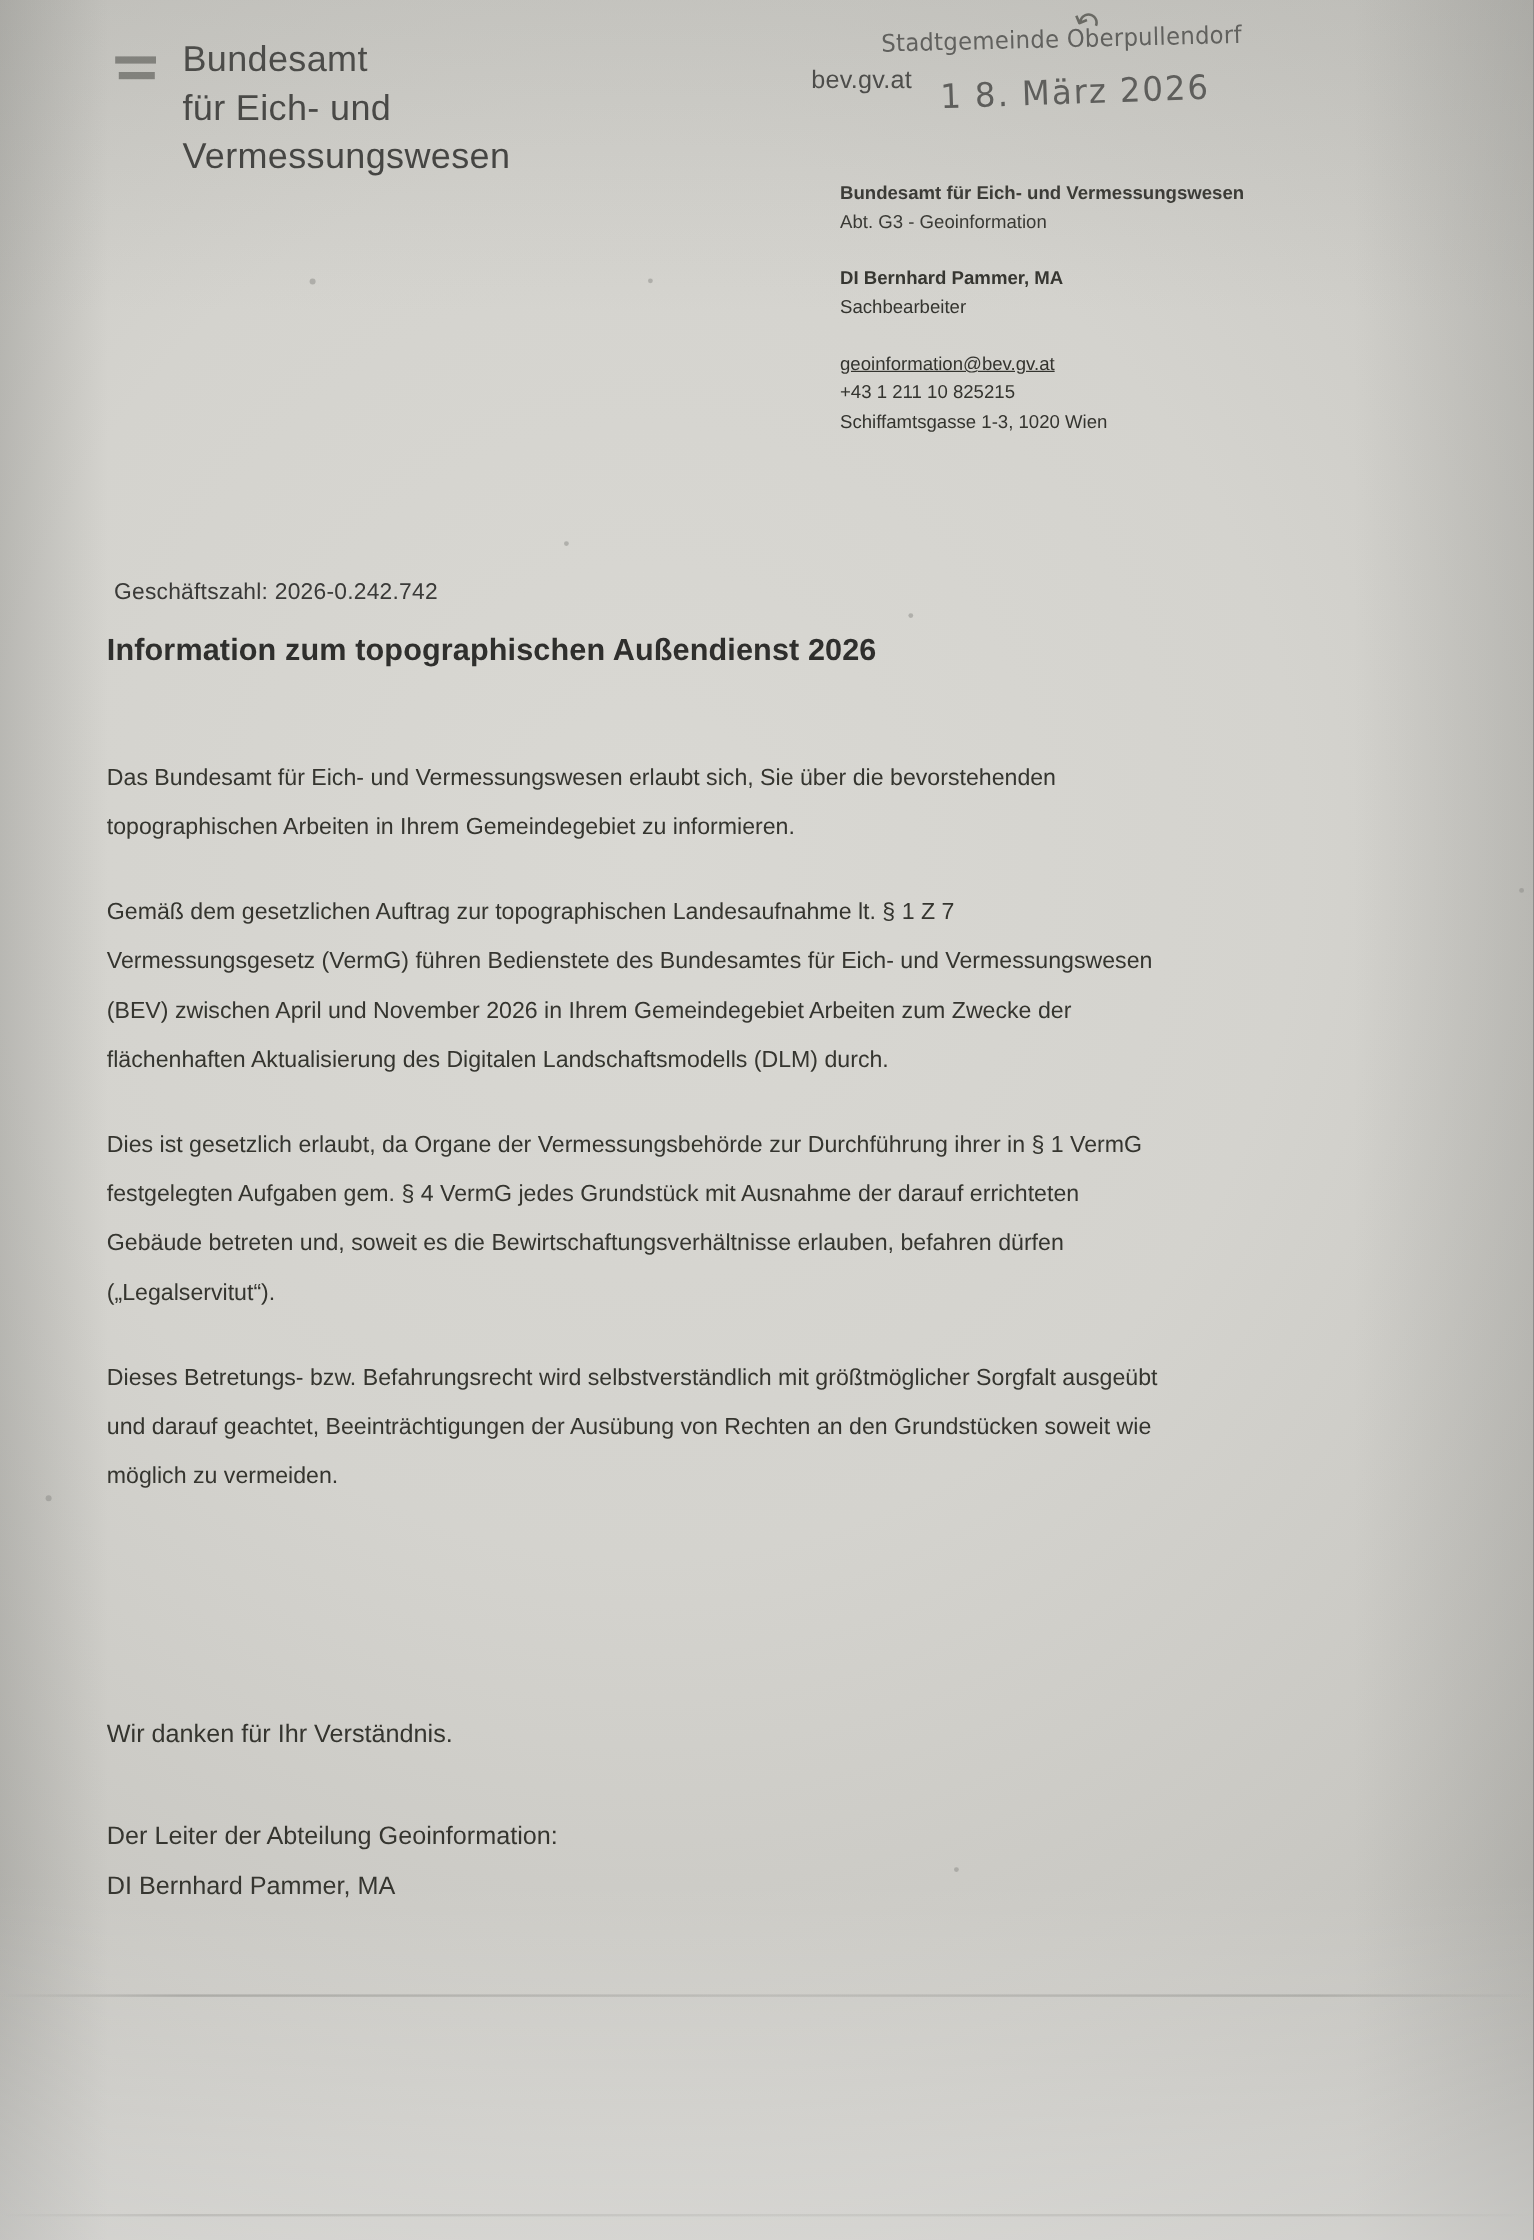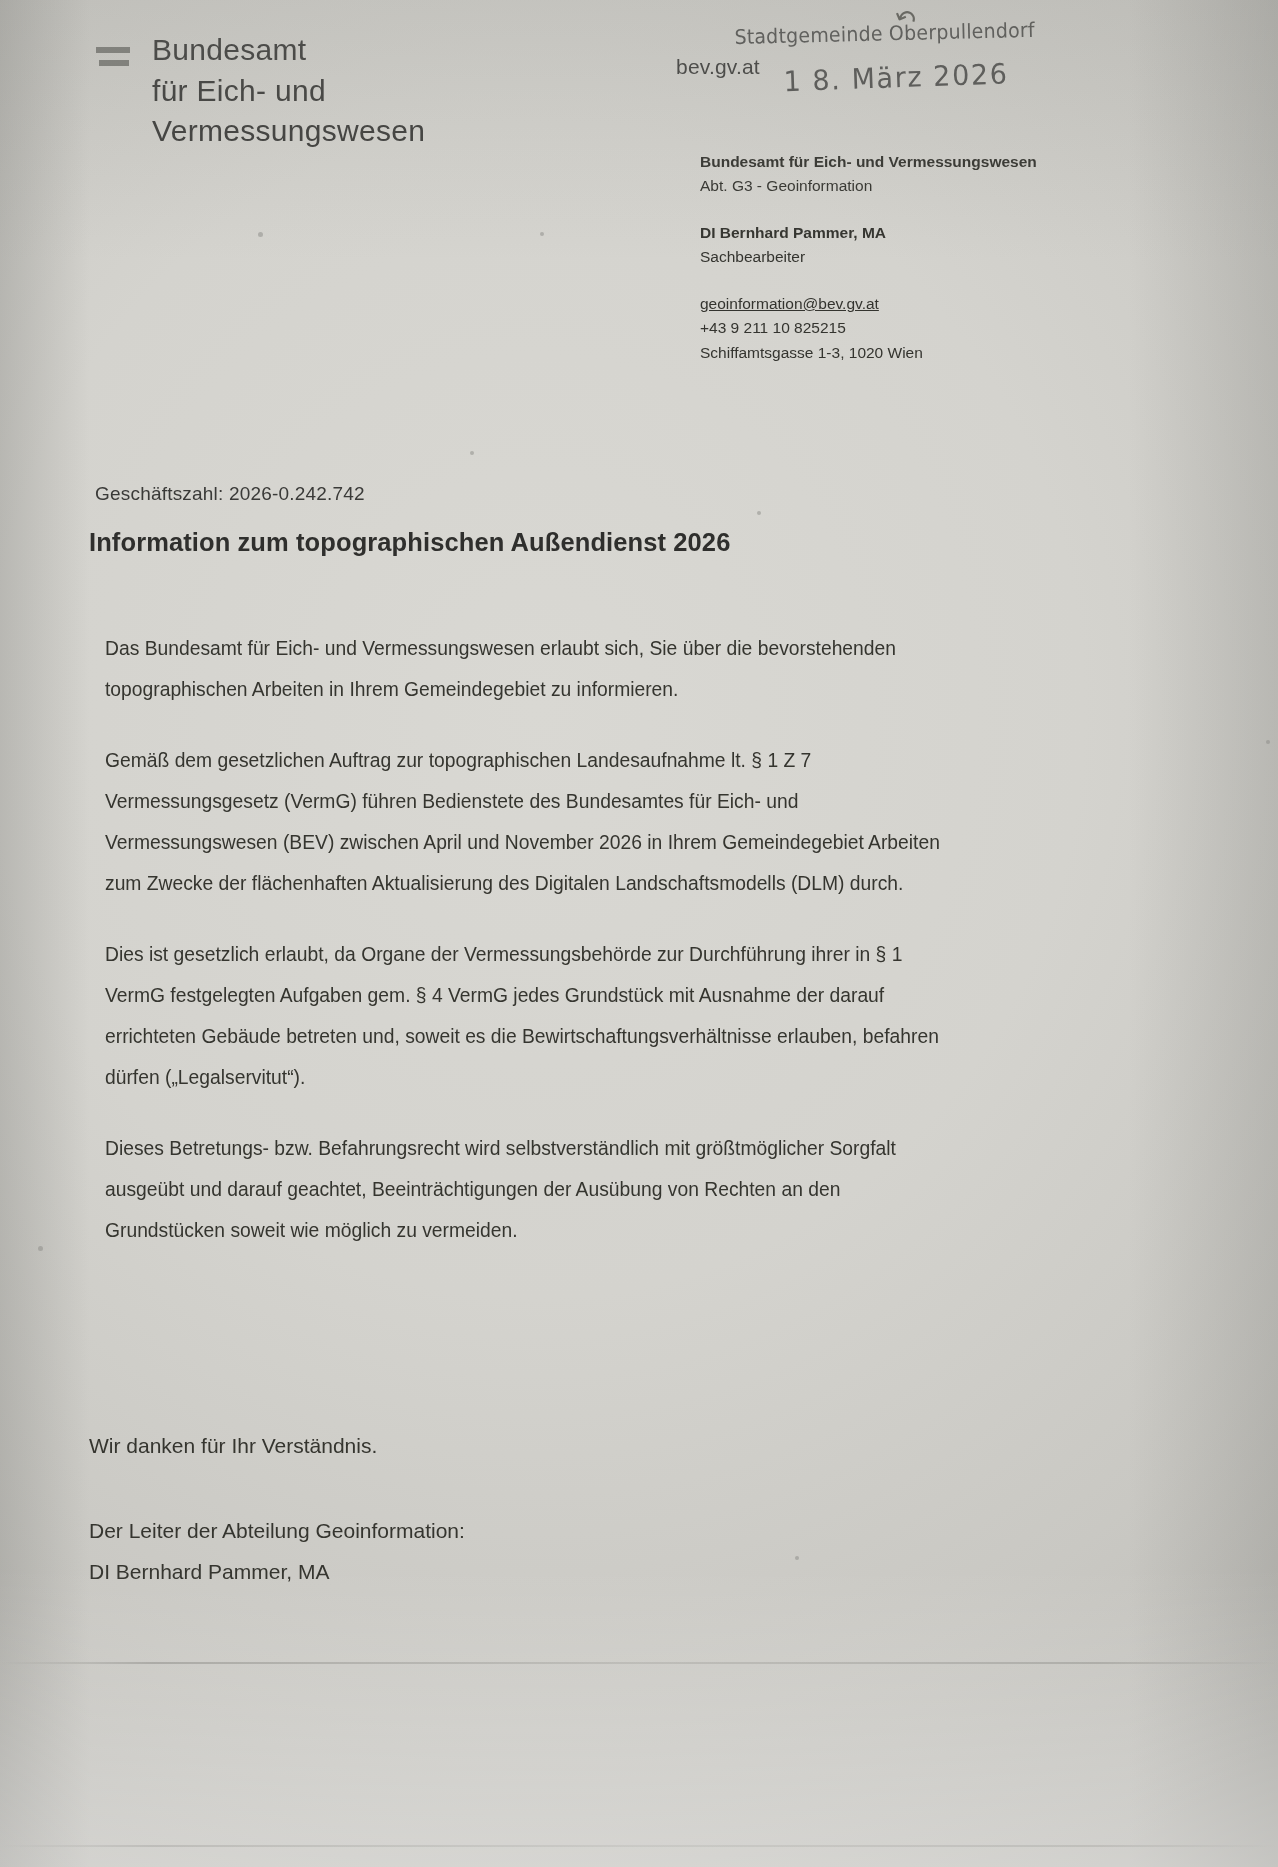--- a/index.html
+++ b/index.html
@@ -160,21 +160,21 @@
   }
   .body {
     position: absolute;
     left: 89px;
     top: 628px;
     width: 876px;
     font-size: 19.3px;
     line-height: 41px;
     color: #35352f;
   }
-  .body p { margin: 0 0 30px 16px; }
+  .body p { margin: 0 0 30px 0; }
   .sign {
     position: absolute;
     left: 89px;
     top: 1425px;
     font-size: 21px;
     line-height: 41px;
     color: #35352f;
   }
   .sign .thanks { margin-bottom: 44px; }
 </style>
@@ -207,21 +207,21 @@
     <div class="blk">
       <div class="b">Bundesamt für Eich- und Vermessungswesen</div>
       <div>Abt. G3 - Geoinformation</div>
     </div>
     <div class="blk">
       <div class="b">DI Bernhard Pammer, MA</div>
       <div>Sachbearbeiter</div>
     </div>
     <div class="blk">
       <div><a class="mail" href="#">geoinformation@bev.gv.at</a></div>
-      <div>+43 9 211 10 825215</div>
+      <div>+43 1 211 10 825215</div>
       <div>Schiffamtsgasse 1-3, 1020 Wien</div>
     </div>
   </div>
 
   <div class="gz">Geschäftszahl: 2026-0.242.742</div>
   <div class="title">Information zum topographischen Außendienst 2026</div>
 
   <div class="body">
     <p>Das Bundesamt für Eich- und Vermessungswesen erlaubt sich, Sie über die bevorstehenden topographischen Arbeiten in Ihrem Gemeindegebiet zu informieren.</p>
     <p>Gemäß dem gesetzlichen Auftrag zur topographischen Landesaufnahme lt. § 1 Z 7 Vermessungsgesetz (VermG) führen Bedienstete des Bundesamtes für Eich- und Vermessungswesen (BEV) zwischen April und November 2026 in Ihrem Gemeindegebiet Arbeiten zum Zwecke der flächenhaften Aktualisierung des Digitalen Landschaftsmodells (DLM) durch.</p>

